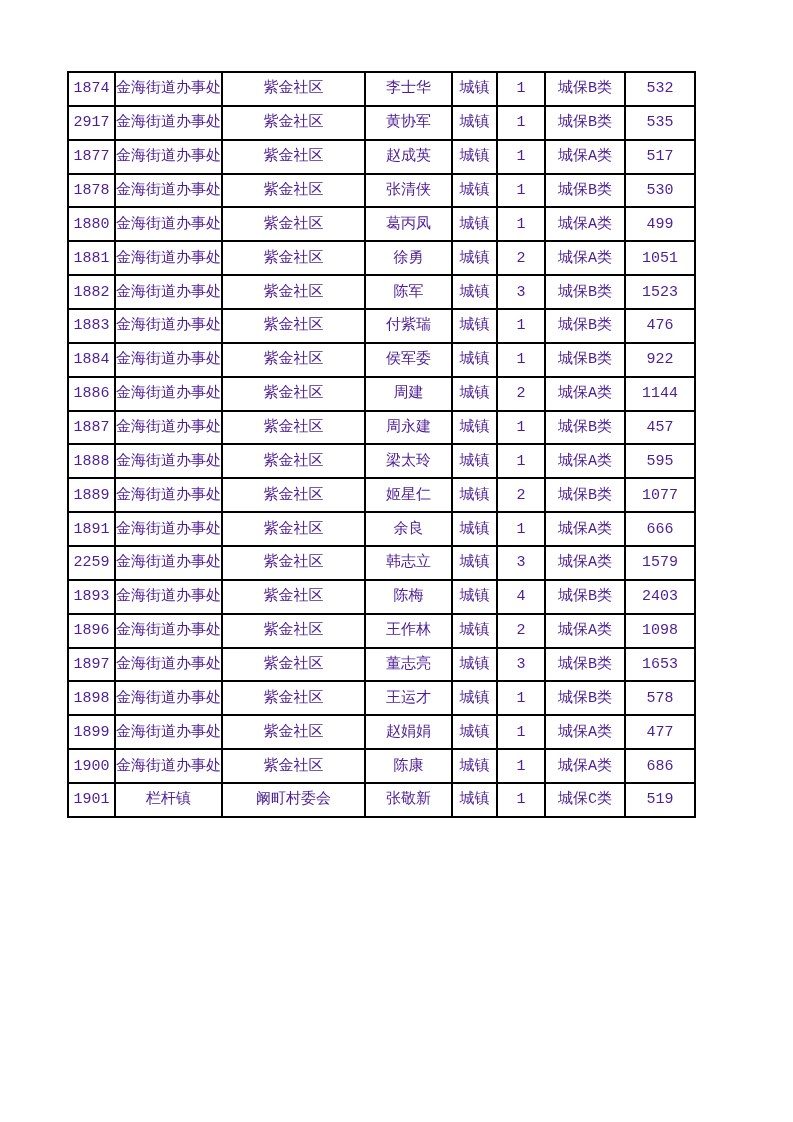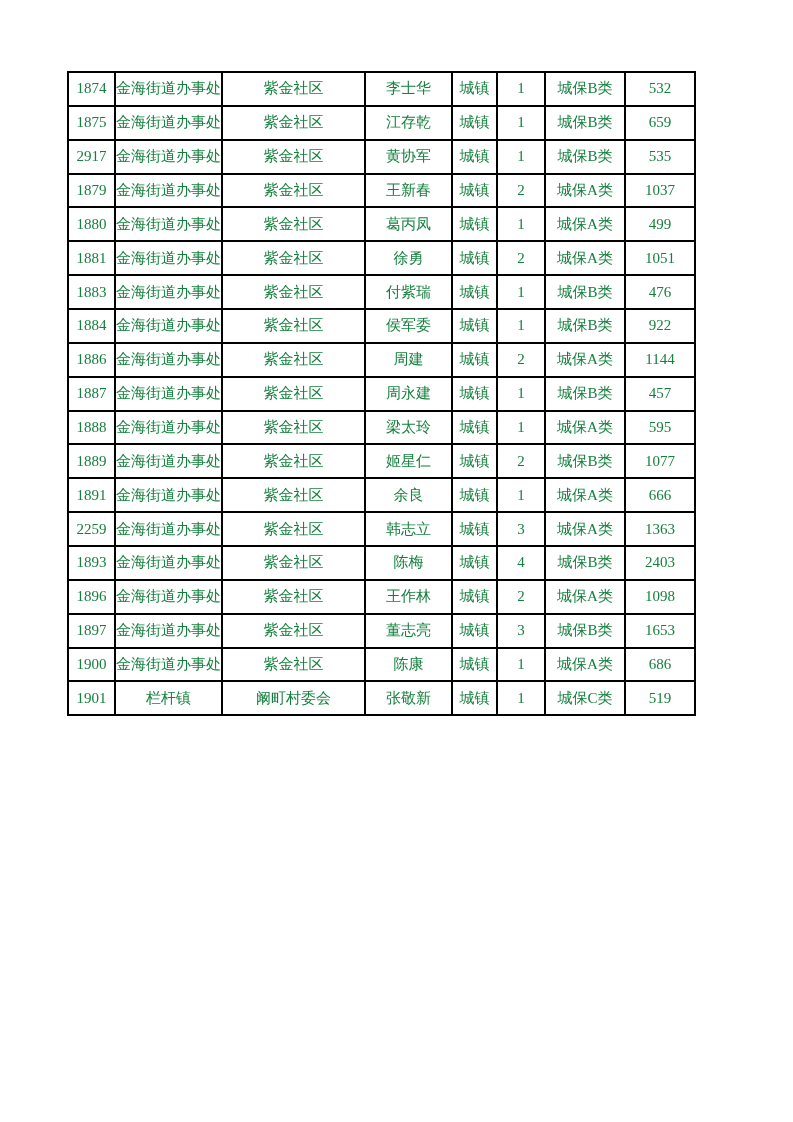--- a/index.html
+++ b/index.html
@@ -6,22 +6,22 @@
     margin: 0;
     padding: 0;
     background: #ffffff;
   }
   .page {
     position: relative;
     width: 793px;
     height: 1122px;
     background: #ffffff;
     overflow: hidden;
-    font-family: Liberation Serif, serif;
-    color: #15803d;
+    font-family: Liberation Mono, monospace;
+    color: #4c1d95;
   }
   table.data-table {
     position: absolute;
     left: 67px;
     top: 71px;
     border-collapse: collapse;
     table-layout: fixed;
     border: 2px solid #000000;
   }
   table.data-table td {
@@ -64,48 +64,48 @@
           <td>1874</td>
           <td>金海街道办事处</td>
           <td>紫金社区</td>
           <td>李士华</td>
           <td>城镇</td>
           <td>1</td>
           <td>城保B类</td>
           <td>532</td>
         </tr>
         <tr>
-          <td>1875</td>
-          <td>金海街道办事处</td>
-          <td>紫金社区</td>
-          <td>江存乾</td>
-          <td>城镇</td>
-          <td>1</td>
-          <td>城保B类</td>
-          <td>659</td>
-        </tr>
-        <tr>
           <td>2917</td>
           <td>金海街道办事处</td>
           <td>紫金社区</td>
           <td>黄协军</td>
           <td>城镇</td>
           <td>1</td>
           <td>城保B类</td>
           <td>535</td>
         </tr>
         <tr>
-          <td>1879</td>
-          <td>金海街道办事处</td>
-          <td>紫金社区</td>
-          <td>王新春</td>
-          <td>城镇</td>
-          <td>2</td>
-          <td>城保A类</td>
-          <td>1037</td>
+          <td>1877</td>
+          <td>金海街道办事处</td>
+          <td>紫金社区</td>
+          <td>赵成英</td>
+          <td>城镇</td>
+          <td>1</td>
+          <td>城保A类</td>
+          <td>517</td>
+        </tr>
+        <tr>
+          <td>1878</td>
+          <td>金海街道办事处</td>
+          <td>紫金社区</td>
+          <td>张清侠</td>
+          <td>城镇</td>
+          <td>1</td>
+          <td>城保B类</td>
+          <td>530</td>
         </tr>
         <tr>
           <td>1880</td>
           <td>金海街道办事处</td>
           <td>紫金社区</td>
           <td>葛丙凤</td>
           <td>城镇</td>
           <td>1</td>
           <td>城保A类</td>
           <td>499</td>
@@ -114,20 +114,30 @@
           <td>1881</td>
           <td>金海街道办事处</td>
           <td>紫金社区</td>
           <td>徐勇</td>
           <td>城镇</td>
           <td>2</td>
           <td>城保A类</td>
           <td>1051</td>
         </tr>
         <tr>
+          <td>1882</td>
+          <td>金海街道办事处</td>
+          <td>紫金社区</td>
+          <td>陈军</td>
+          <td>城镇</td>
+          <td>3</td>
+          <td>城保B类</td>
+          <td>1523</td>
+        </tr>
+        <tr>
           <td>1883</td>
           <td>金海街道办事处</td>
           <td>紫金社区</td>
           <td>付紫瑞</td>
           <td>城镇</td>
           <td>1</td>
           <td>城保B类</td>
           <td>476</td>
         </tr>
         <tr>
@@ -191,21 +201,21 @@
           <td>666</td>
         </tr>
         <tr>
           <td>2259</td>
           <td>金海街道办事处</td>
           <td>紫金社区</td>
           <td>韩志立</td>
           <td>城镇</td>
           <td>3</td>
           <td>城保A类</td>
-          <td>1363</td>
+          <td>1579</td>
         </tr>
         <tr>
           <td>1893</td>
           <td>金海街道办事处</td>
           <td>紫金社区</td>
           <td>陈梅</td>
           <td>城镇</td>
           <td>4</td>
           <td>城保B类</td>
           <td>2403</td>
@@ -222,20 +232,40 @@
         </tr>
         <tr>
           <td>1897</td>
           <td>金海街道办事处</td>
           <td>紫金社区</td>
           <td>董志亮</td>
           <td>城镇</td>
           <td>3</td>
           <td>城保B类</td>
           <td>1653</td>
+        </tr>
+        <tr>
+          <td>1898</td>
+          <td>金海街道办事处</td>
+          <td>紫金社区</td>
+          <td>王运才</td>
+          <td>城镇</td>
+          <td>1</td>
+          <td>城保B类</td>
+          <td>578</td>
+        </tr>
+        <tr>
+          <td>1899</td>
+          <td>金海街道办事处</td>
+          <td>紫金社区</td>
+          <td>赵娟娟</td>
+          <td>城镇</td>
+          <td>1</td>
+          <td>城保A类</td>
+          <td>477</td>
         </tr>
         <tr>
           <td>1900</td>
           <td>金海街道办事处</td>
           <td>紫金社区</td>
           <td>陈康</td>
           <td>城镇</td>
           <td>1</td>
           <td>城保A类</td>
           <td>686</td>

